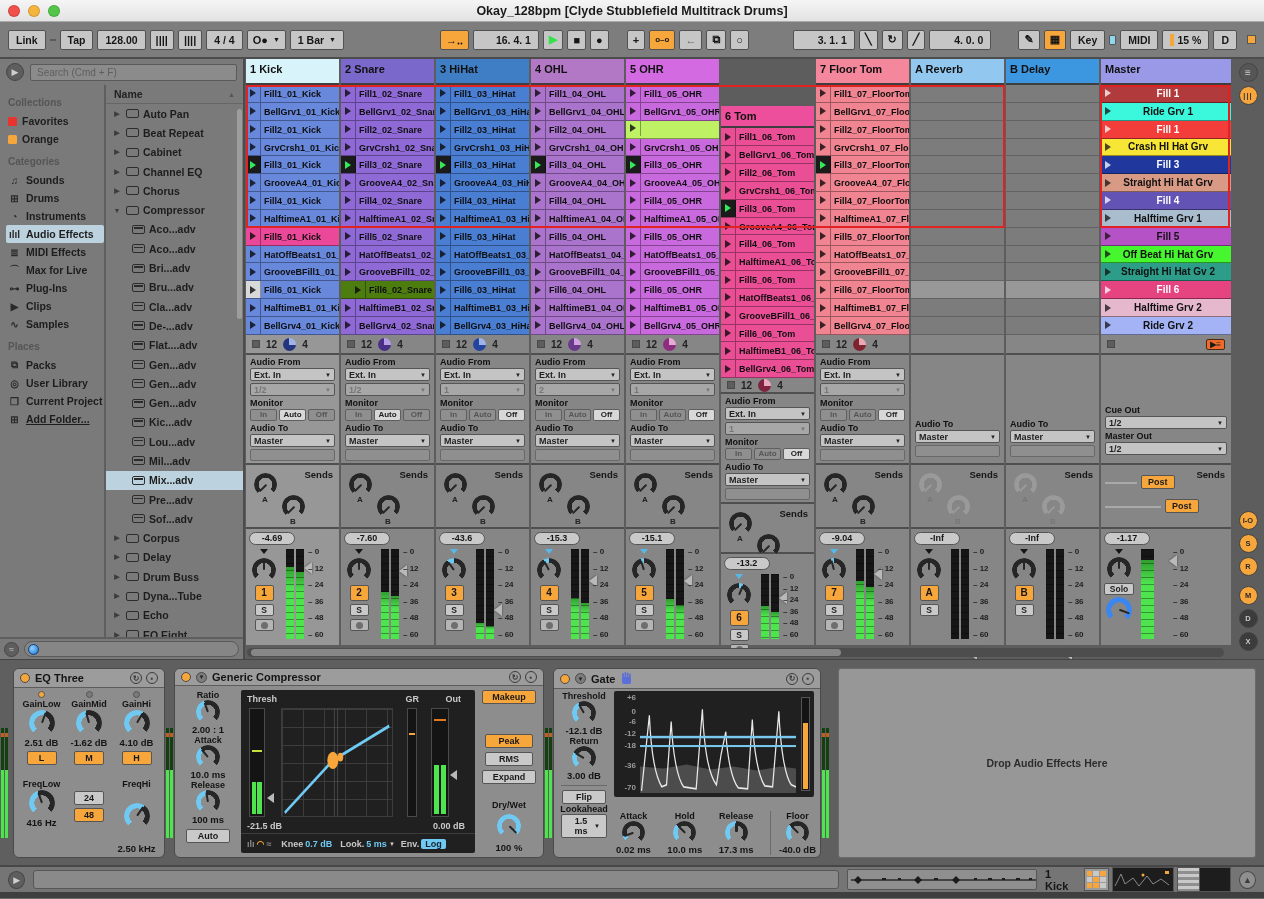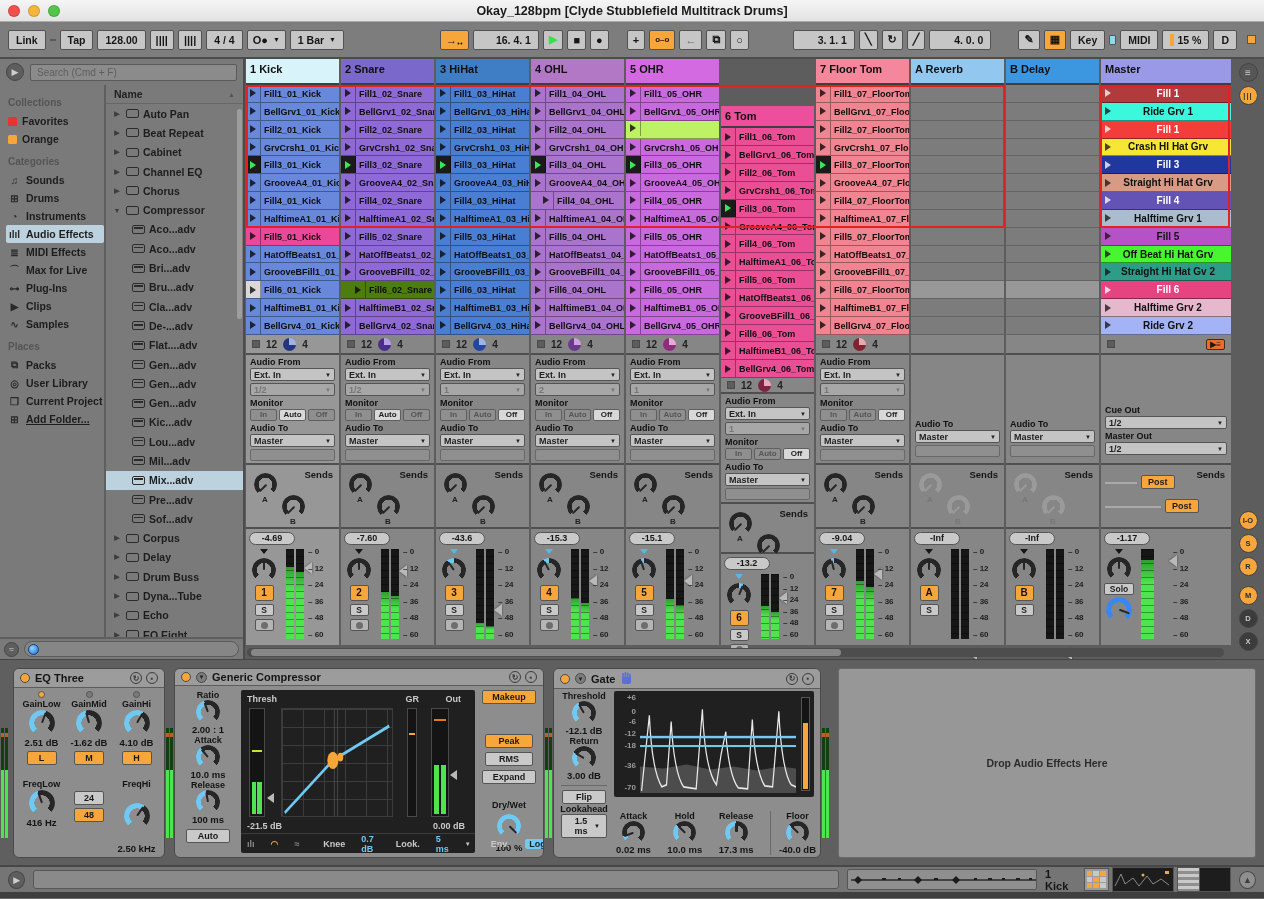--- a/index.html
+++ b/index.html
@@ -892,21 +892,21 @@
                 <span class="tri"></span>
               </div>
               <div class="clipname">Fill3_04_OHL</div>
             </div>
             <div class="clip" style="background: rgb(170, 116, 204);">
               <div class="launch">
                 <span class="tri"></span>
               </div>
               <div class="clipname">GrooveA4_04_OHL</div>
             </div>
-            <div class="clip" style="background: rgb(170, 116, 204); justify-content: center;">
+            <div class="clip" style="background: rgb(170, 116, 204);">
               <div class="launch">
                 <span class="tri"></span>
               </div>
               <div class="clipname">Fill4_04_OHL</div>
             </div>
             <div class="clip" style="background: rgb(170, 116, 204);">
               <div class="launch">
                 <span class="tri"></span>
               </div>
               <div class="clipname">HalftimeA1_04_OHL</div>
@@ -1831,21 +1831,21 @@
           <div style="position:absolute;right:58px;top:18px;bottom:36px;width:10px;border:1px solid #4a4a4a;background:#141414">
             <i style="position:absolute;left:1px;right:1px;top:22%;height:2px;background:#f7a63c"></i>
           </div>
           <div style="position:absolute;right:26px;top:18px;bottom:36px;width:18px;border:1px solid #4a4a4a;background:#141414">
             <i style="position:absolute;left:2px;right:2px;bottom:2px;height:46%;background:linear-gradient(to right,#4ee44e 45%,#141414 45% 55%,#4ee44e 55%)"></i>
             <i style="position:absolute;left:2px;right:2px;top:9%;height:2px;background:#e07820"></i>
           </div>
           <div style="position:absolute;right:18px;top:calc(18px + 38%);width:0;height:0;border-right:7px solid #b9b9b9;border-top:5px solid transparent;border-bottom:5px solid transparent"></div>
           <div class="dtxt" style="position:absolute;left:6px;bottom:22px">-21.5 dB</div>
           <div class="dtxt" style="position:absolute;right:10px;bottom:22px">0.00 dB</div>
-          <div style="position:absolute;left:0;right:0;bottom:0;height:20px;border-top:1px solid #3c3c3c;display:flex;align-items:center;gap:16px;padding:0 6px">
+          <div style="position:absolute;left:0;right:0;bottom:0;height:20px;border-top:1px solid #3c3c3c;display:flex;align-items:center;gap:2px;padding:0 6px">
             <span class="dtxt" style="color:#8a8a8a">ılı</span>
             <span class="dtxt" style="color:#f7a63c">◠</span>
             <span class="dtxt" style="color:#8a8a8a">≈</span>
             <span class="dtxt" style="margin-left:8px">Knee</span>
             <span class="dtxt blue">0.7 dB</span>
             <span class="dtxt" style="margin-left:6px">Look.</span>
             <span class="dtxt blue">5 ms</span>
             <span class="dtxt" style="font-size:6px">▼</span>
             <span class="dtxt" style="margin-left:4px">Env.</span>
             <span style="background:#6fc9f2;color:#14222a;font-size:9px;font-weight:bold;border-radius:2px;padding:0 4px">Log</span>

